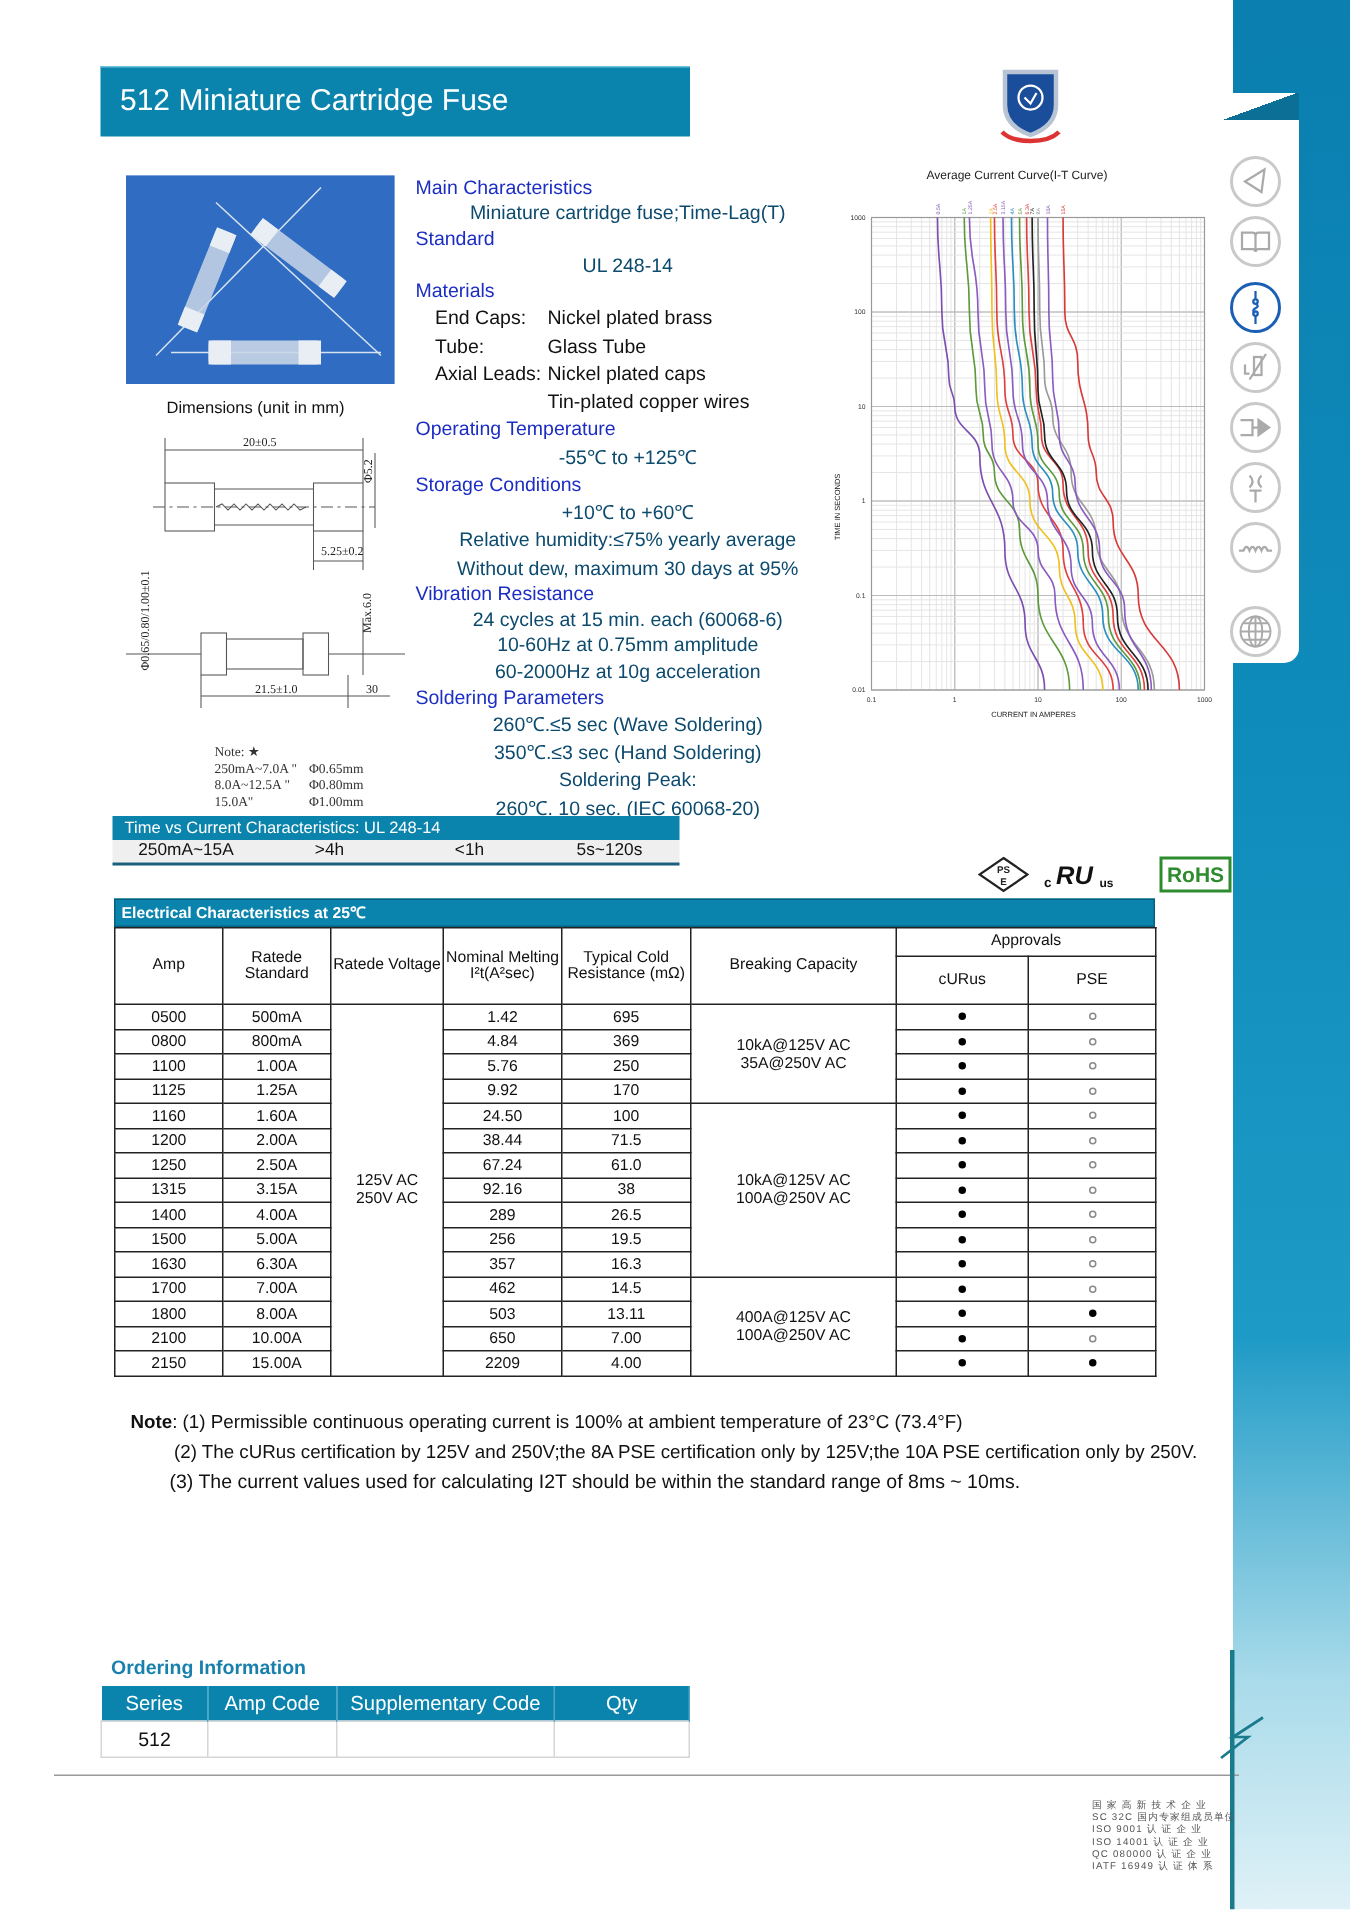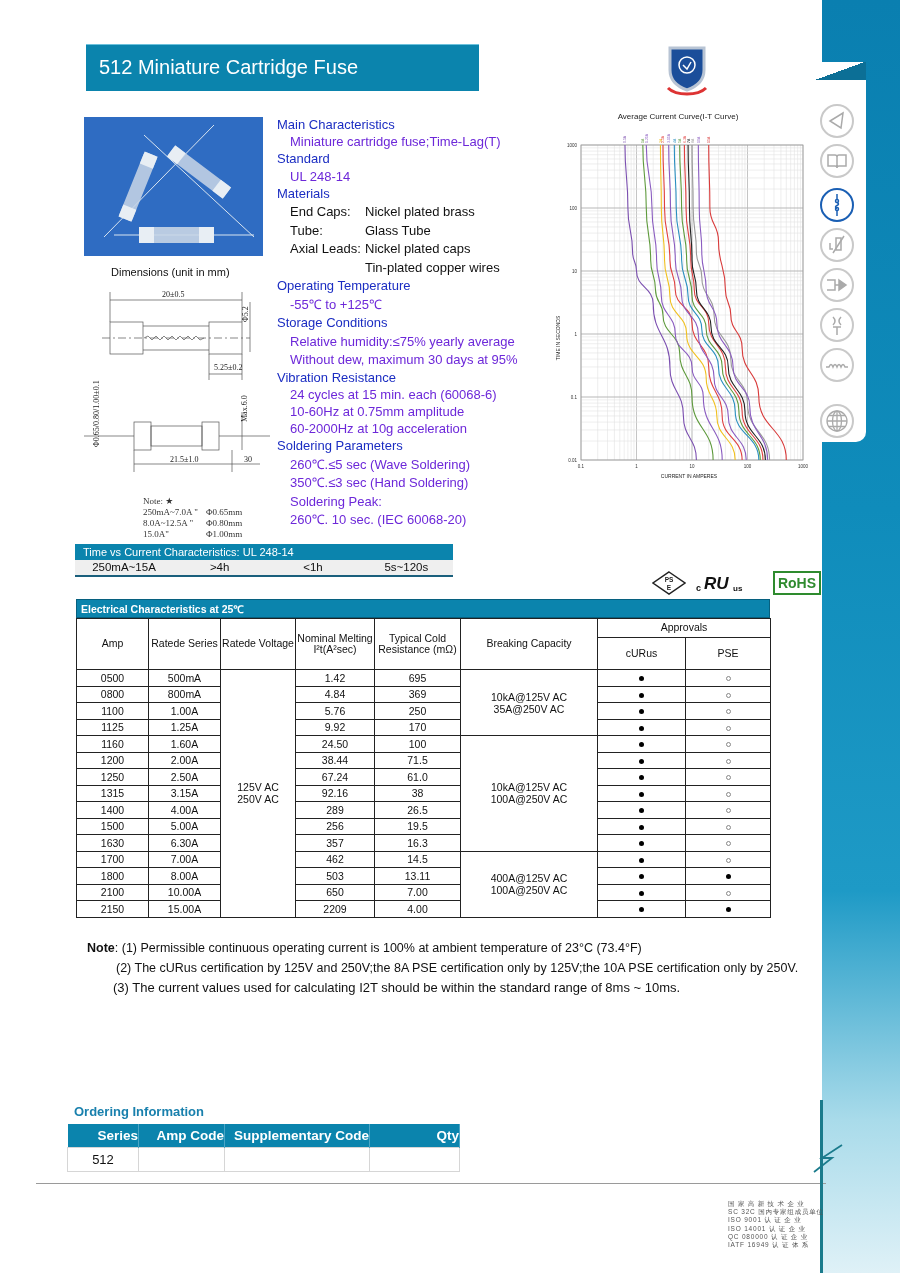--- a/index.html
+++ b/index.html
@@ -11,38 +11,38 @@
   #side-panel { left: 808px; top: 80px; width: 58px; height: 362px; background: #fff; border-radius: 0 0 10px 0; }
   #side-notch { left: 808px; top: 62px; width: 58px; height: 20px; background: linear-gradient(160deg, #ffffff 0 50%, #0c6f96 50%); }
   .side-icon { position: absolute; left: 12px; width: 34px; height: 34px; border-radius: 50%; border: 2px solid #c9c9c9; display: flex; align-items: center; justify-content: center; }
   .side-icon svg { width: 24px; height: 24px; }
   .side-icon.active { border-color: #1a5fb4; }
 
   #bottom-line { left: 36px; top: 1183px; width: 790px; height: 1px; background: #9a9a9a; }
   #strip-edge { left: 820px; top: 1100px; width: 3px; height: 173px; background: #1a7b8c; }
 
   
-  #title-bar { left: 86px; top: 44px; width: 393px; height: 47px; background: #0b84ad; border-top: 1px solid #6cc1dc; }
+  #title-bar { left: 67px; top: 44px; width: 393px; height: 47px; background: #0b84ad; border-top: 1px solid #6cc1dc; }
   #title-bar span { position: absolute; left: 13px; top: 11px; color: #fff; font-size: 20px; }
 
   #logo { left: 664px; top: 44px; width: 46px; height: 52px; }
 
   
   #photo { left: 84px; top: 117px; width: 179px; height: 139px; background: #2f6cc2; }
 
   #dim-label { left: 111px; top: 266px; font-size: 11px; color: #111; }
   #dim-drawing { left: 82px; top: 282px; width: 190px; height: 200px; }
   #dim-notes { left: 143px; top: 496px; font-family: "Liberation Serif", serif; font-size: 9px; color: #333; line-height: 11px; }
   #dim-notes .row { display: flex; }
   #dim-notes .a { width: 63px; }
 
   
   #specs { left: 277px; top: 116px; width: 270px; font-size: 13px; line-height: 17.2px; }
   #specs .h { color: #1b2dc2; }
-  #specs .v { padding-left: 13px; color: #6d28d9; }
+  #specs .v { padding-left: 13px; color: #0c4a6e; text-align: center; }
   #specs .mat { display: flex; padding-left: 13px; }
   #specs .mat .k { width: 75px; }
   #specs .gap { margin-top: 1.3px; }
 
   
   #chart { left: 553px; top: 108px; width: 260px; height: 372px; }
 
   
   #tvc { left: 75px; top: 544px; width: 378px; }
   #tvc .head { background: #0b84ad; color: #fff; font-size: 11px; height: 16px; line-height: 16px; padding-left: 8px; }
@@ -69,21 +69,21 @@
 
   
   #notes { left: 87px; top: 939px; font-size: 12.5px; color: #111; line-height: 19.5px; }
   #notes .n2 { padding-left: 29px; }
   #notes .n3 { padding-left: 26px; font-size: 13px; }
 
   
   #ord-title { left: 74px; top: 1104px; color: #1980ad; font-weight: bold; font-size: 13px; }
   #ord { left: 67px; top: 1124px; }
   #ord table { border-collapse: collapse; }
-  #ord th { background: #0b84ad; color: #fff; font-weight: bold; font-size: 13.5px; height: 23px; border-right: 1px solid #4ba5c6; text-align: right; }
+  #ord th { background: #0b84ad; color: #fff; font-weight: normal; font-size: 13.5px; height: 23px; border-right: 1px solid #4ba5c6; }
   #ord td { height: 24px; font-size: 13px; text-align: center; border: 1px solid #d6d6d6; }
 
   #cn-cert { left: 728px; top: 1200px; font-size: 6.5px; color: #555; line-height: 8.2px; letter-spacing: 0.8px; }
 </style>
 </head>
 <body>
 
 <div class="abs" id="side-strip"></div>
 <div class="abs" id="side-notch"></div>
 <div class="abs" id="side-panel">
@@ -236,20 +236,21 @@
       <span class="k">Axial Leads:</span>
       <span>Nickel plated caps</span>
     </div>
   <div class="mat gap">
       <span class="k"></span>
       <span>Tin-plated copper wires</span>
     </div>
   <div class="h gap">Operating Temperature</div>
   <div class="v gap">-55℃ to +125℃</div>
   <div class="h gap">Storage Conditions</div>
+  <div class="v gap">+10℃ to +60℃</div>
   <div class="v gap">Relative humidity:≤75% yearly average</div>
   <div class="v gap">Without dew, maximum 30 days at 95%</div>
   <div class="h">Vibration Resistance</div>
   <div class="v">24 cycles at 15 min. each (60068-6)</div>
   <div class="v">10-60Hz at 0.75mm amplitude</div>
   <div class="v">60-2000Hz at 10g acceleration</div>
   <div class="h">Soldering Parameters</div>
   <div class="v gap">260℃.≤5 sec (Wave Soldering)</div>
   <div class="v gap">350℃.≤3 sec (Hand Soldering)</div>
   <div class="v gap">Soldering Peak:</div>
@@ -428,21 +429,21 @@
         <col style="width:75px">
         <col style="width:79px">
         <col style="width:86px">
         <col style="width:137px">
         <col style="width:88px">
         <col style="width:85px">
       </colgroup>
     <thead>
       <tr style="height:19px">
         <th rowspan="2">Amp</th>
-        <th rowspan="2">Ratede Series</th>
+        <th rowspan="2">Ratede Standard</th>
         <th rowspan="2">Ratede Voltage</th>
         <th rowspan="2">Nominal Melting I²t(A²sec)</th>
         <th rowspan="2">Typical Cold Resistance (mΩ)</th>
         <th rowspan="2">Breaking Capacity</th>
         <th colspan="2">Approvals</th>
       </tr>
       <tr style="height:32px">
         <th>cURus</th>
         <th>PSE</th>
       </tr>

